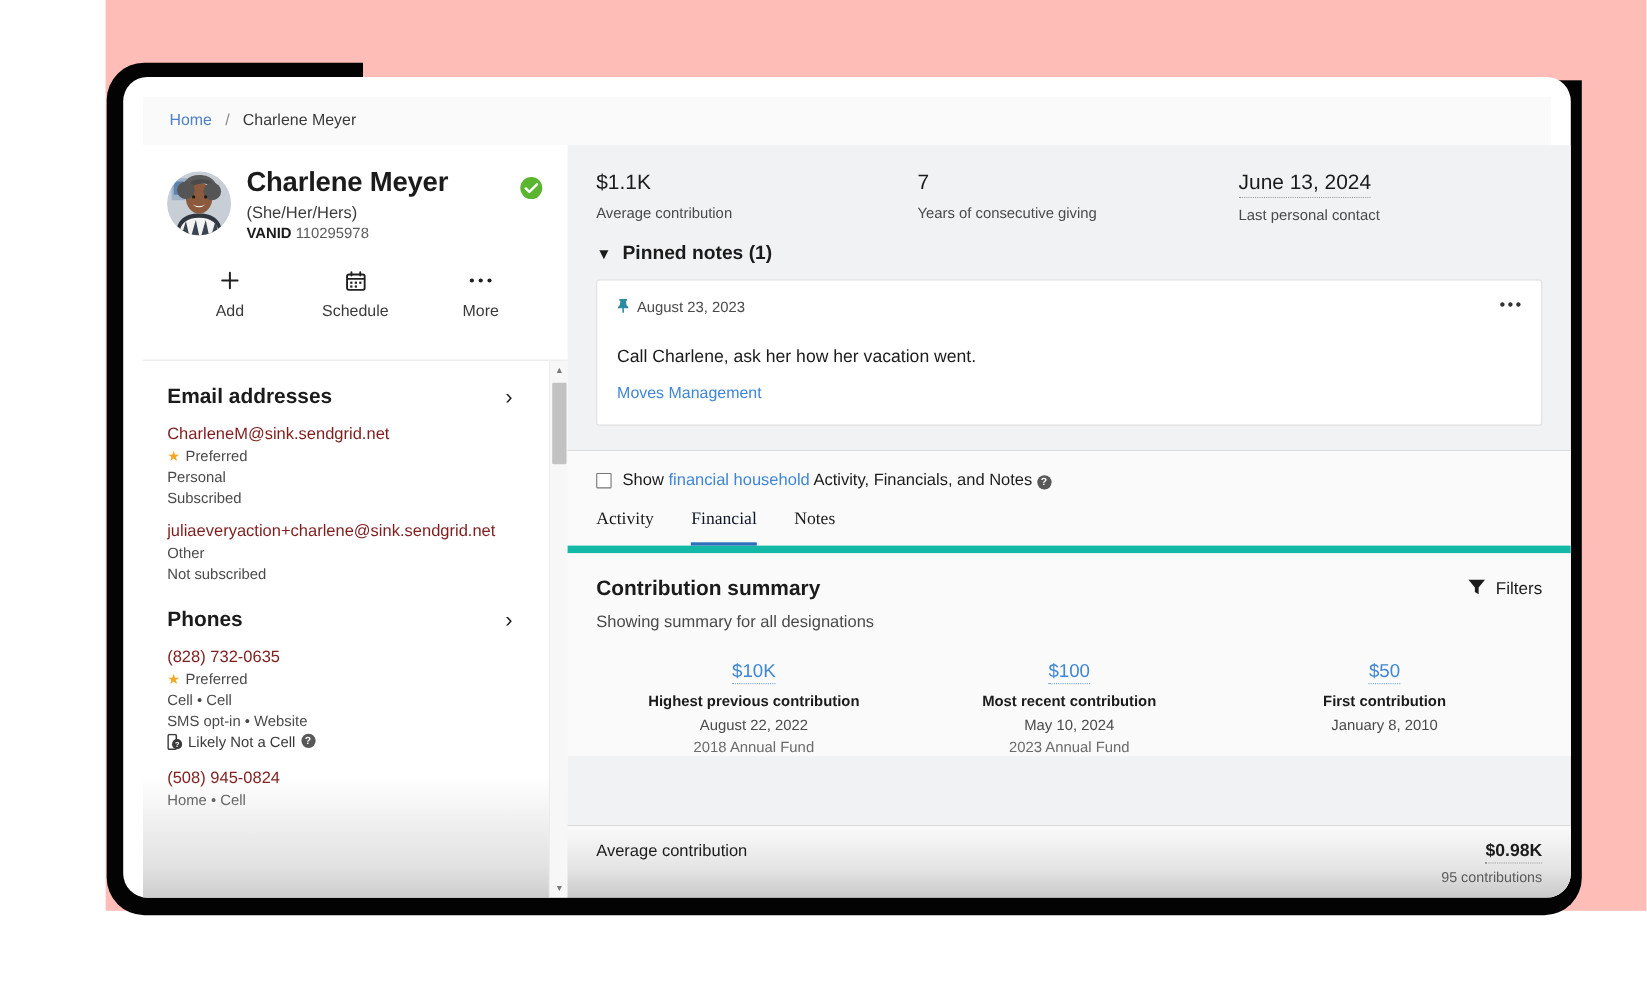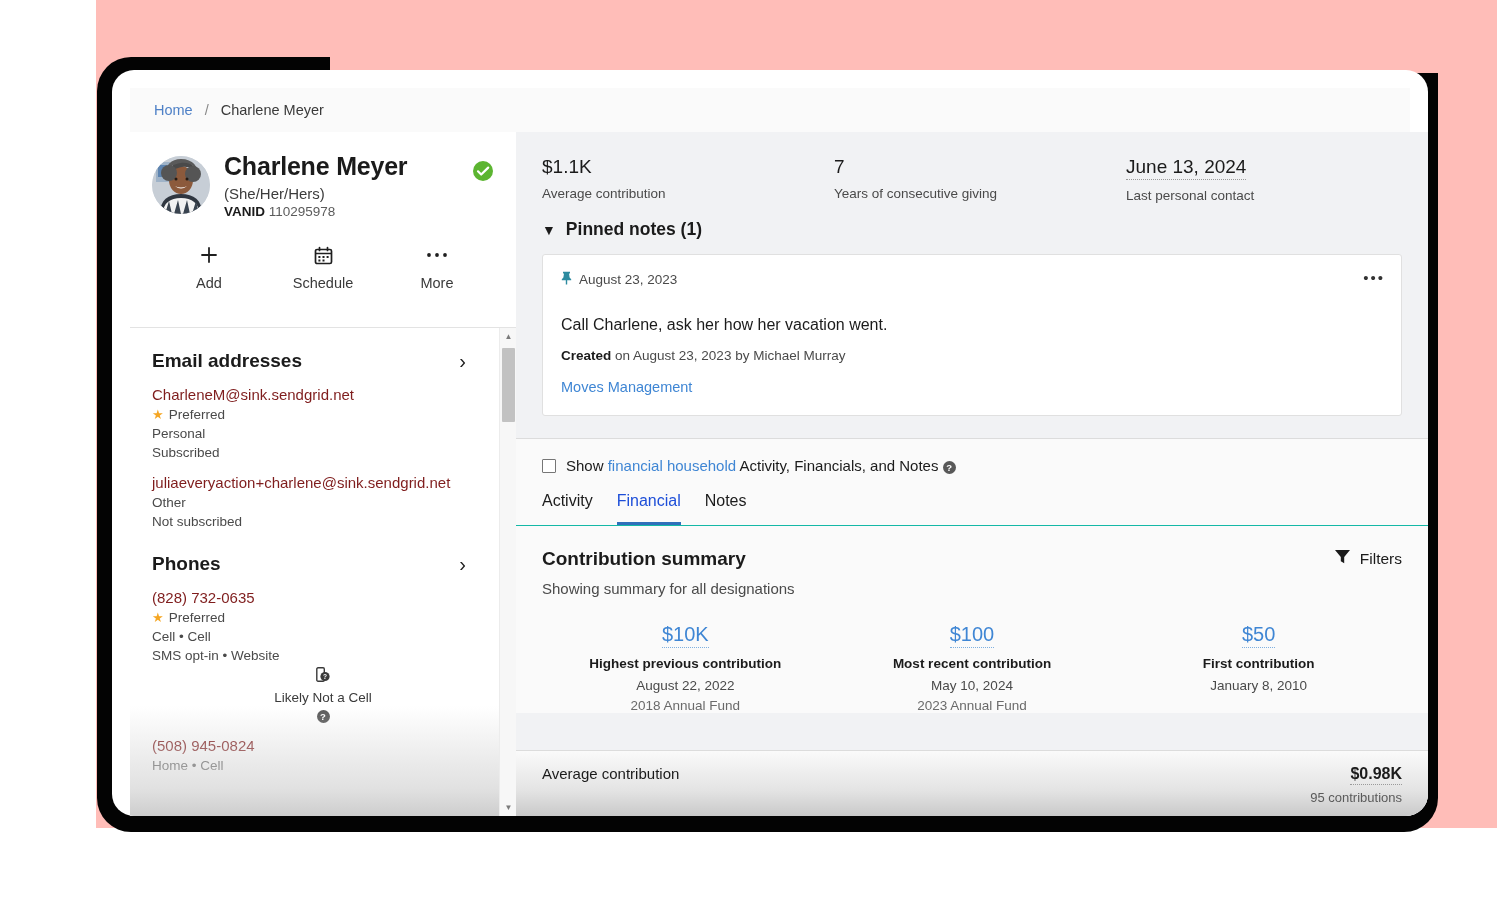--- a/index.html
+++ b/index.html
@@ -83,21 +83,21 @@
   .scroll-inner { padding: 22px 22px 0 22px; }
   .sec-head { display: flex; align-items: center; justify-content: space-between; }
   .sec-title { font-size: 19px; font-weight: bold; color: #1b1b1b; }
   .chev { color: #1b1b1b; font-size: 20px; line-height: 1; padding-right: 28px; cursor: pointer; }
   .entry { margin-top: 14px; }
   .entry-link { font-size: 15px; color: #7f1d1d; cursor: pointer; word-break: break-all; }
   .meta { font-size: 13.5px; color: #4a4a4a; margin-top: 4px; display: flex; align-items: center; }
   .star { color: #f5a623; margin-right: 5px; font-size: 13px; }
   .sec-gap { height: 24px; }
 
-  .notcell { display: flex; align-items: center; gap: 5px; margin-top: 4px; font-size: 13.5px; color: #3a3a3a; flex-direction: column; }
+  .notcell { display: flex; gap: 5px; margin-top: 4px; font-size: 13.5px; color: #3a3a3a; }
   .help-dot {
     display: inline-block; width: 13px; height: 13px; border-radius: 50%;
     background: #585858; color: #fff; font-size: 9.5px; line-height: 13px;
     text-align: center; font-weight: bold;
   }
 
   
   .fade-bot {
     position: absolute; left: 0; right: 0; bottom: 0; height: 110px;
     background: linear-gradient(to bottom, rgba(255,255,255,0) 0%, rgba(215,215,215,0.75) 75%, rgba(200,200,200,0.9) 100%);
@@ -134,34 +134,34 @@
   .note-created { font-size: 13.5px; color: #4a4a4a; margin-top: 14px; }
   .note-created b { color: #1b1b1b; }
   .note-tag { font-size: 14.5px; color: #3f86d4; margin-top: 16px; cursor: pointer; }
 
   .divider-row { border-top: 1px solid #dcdcdc; margin-top: 22px; background: #fafafa; }
   .hh-row { display: flex; align-items: center; gap: 10px; padding: 18px 26px 0 26px; }
   .cbx { width: 14px; height: 14px; border: 1px solid #767676; background: #fff; border-radius: 1px; cursor: pointer; }
   .hh-text { font-size: 15px; color: #1b1b1b; }
   .hh-text .lnk { color: #3f86d4; cursor: pointer; }
 
-  .tabs { display: flex; gap: 24px; padding: 18px 26px 0 26px; border-bottom: 1px solid #14b8a6; }
+  .tabs { display: flex; gap: 34px; padding: 18px 26px 0 26px; border-bottom: 7px solid #14b8a6; font-family: Liberation Serif, serif; }
   .tab { font-size: 16px; color: #1b1b1b; padding-bottom: 12px; cursor: pointer; }
-  .tab.active { color: #1d4ed8; border-bottom: 3px solid #2f6fba; font-weight: normal; text-align: center; }
+  .tab.active { color: #0f172a; border-bottom: 3px solid #2f6fba; font-weight: normal; text-align: center; }
 
   .summary { background: #fafafa; padding: 22px 26px 0 26px; }
   .sum-head { display: flex; align-items: flex-start; justify-content: space-between; }
   .sum-title { font-size: 19px; font-weight: bold; color: #1b1b1b; }
   .sum-sub { font-size: 15px; color: #4a4a4a; margin-top: 10px; }
   .filters { display: flex; align-items: center; gap: 9px; cursor: pointer; }
   .filters span { font-size: 15.5px; color: #1b1b1b; }
 
   .kpis { display: flex; margin-top: 26px; }
   .kpi { flex: 1; text-align: center; }
-  .kpi-val { font-size: 20px; color: #3f86d4; border-bottom: 1px dotted #7fb0e0; display: inline-block; padding-bottom: 1px; cursor: pointer; }
+  .kpi-val { font-size: 17px; color: #3f86d4; border-bottom: 1px dotted #7fb0e0; display: inline-block; padding-bottom: 1px; cursor: pointer; }
   .kpi-lb { font-size: 13.5px; font-weight: bold; color: #1b1b1b; margin-top: 8px; }
   .kpi-d1 { font-size: 13.5px; color: #4a4a4a; margin-top: 7px; }
   .kpi-d2 { font-size: 13.5px; color: #6a6a6a; margin-top: 5px; }
 
   .avg-row {
     position: absolute; left: 0; right: 0; bottom: 0; height: 66px;
     border-top: 1px solid #dcdcdc;
     background: linear-gradient(to bottom, #fafafa 0%, #e4e4e4 60%, #c9c9c9 100%);
     display: flex; align-items: flex-start; justify-content: space-between;
     padding: 14px 26px 0 26px;
@@ -375,23 +375,20 @@
           <div class="note-top">
             <span class="pin-ic">
               <svg width="11" height="14" viewBox="0 0 11 14">
                 <path d="M2 0.8 H9 V2.4 H8 L8.6 6.4 L10.2 8.2 V9.2 H6.2 V13.4 H4.8 V9.2 H0.8 V8.2 L2.4 6.4 L3 2.4 H2 Z" fill="#2d8ba0"></path>
               </svg>
             </span>
             <span class="note-date">August 23, 2023</span>
           </div>
           <div class="note-menu">•••</div>
           <div class="note-body">Call Charlene, ask her how her vacation went.</div>
-          <div class="note-created">
-            <b>Created</b><span> on August 23, 2023 by Michael Murray</span>
-          </div>
           <div class="note-tag">Moves Management</div>
         </div>
 
         <div class="divider-row">
           <div class="hh-row">
             <div class="cbx"></div>
             <div class="hh-text">
               <span>Show </span><span class="lnk">financial household</span><span> Activity, Financials, and Notes</span>
               <span class="help-dot">?</span>
             </div>

